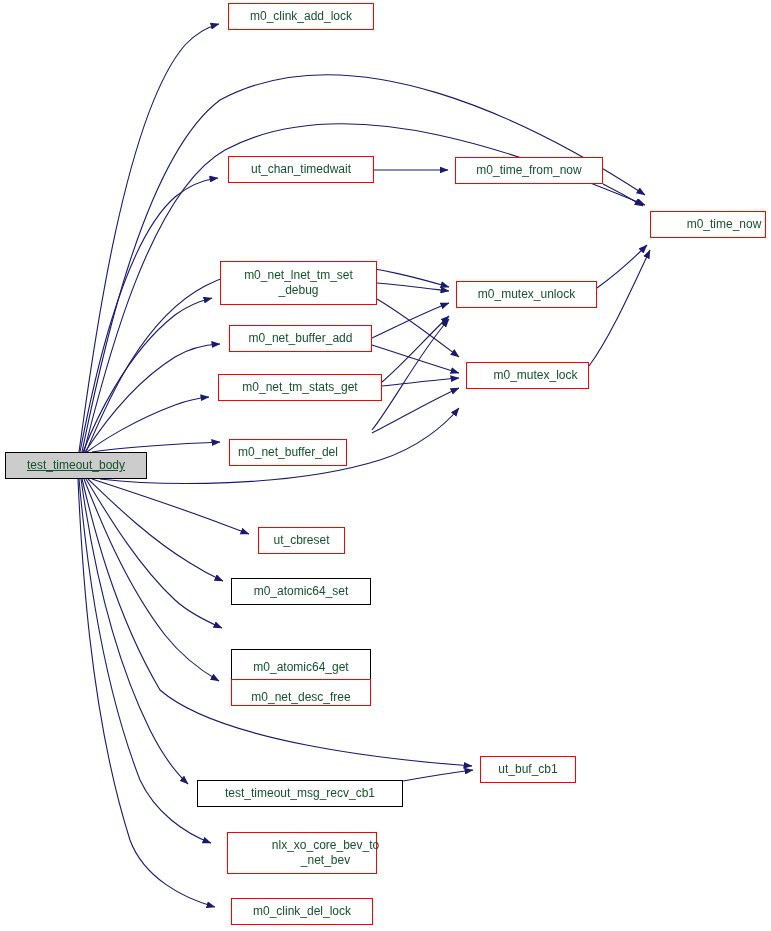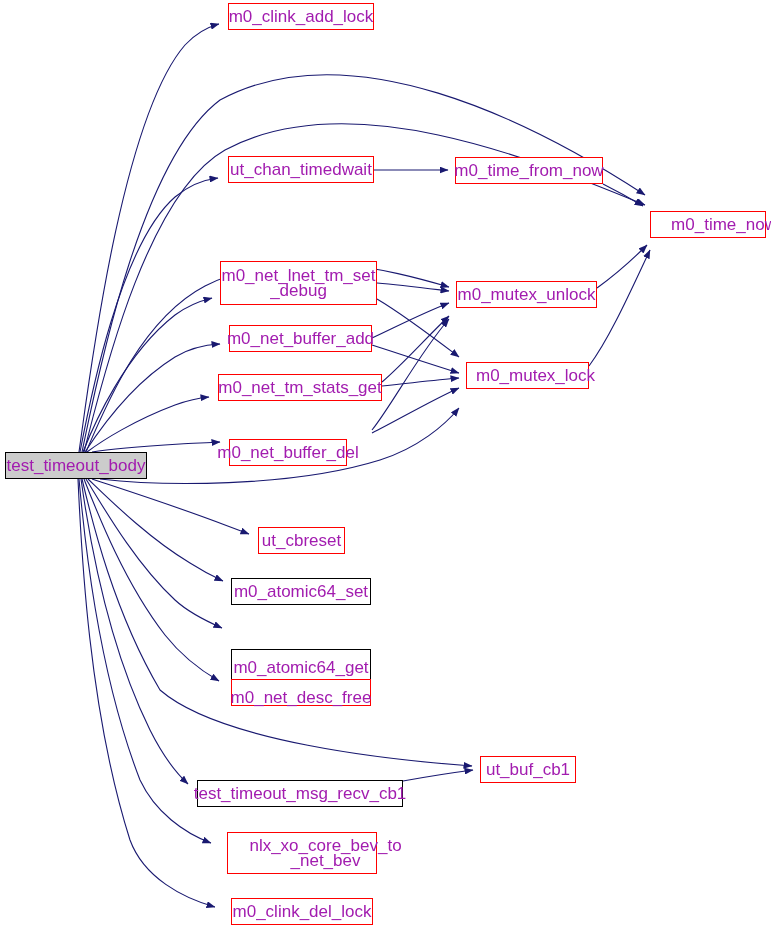--- a/index.html
+++ b/index.html
@@ -25,23 +25,23 @@
     height: 931px;
     pointer-events: none;
   }
   .node {
     position: absolute;
     box-sizing: border-box;
     display: flex;
     align-items: center;
     justify-content: center;
     text-align: center;
-    font-size: 17px;
+    font-size: 12px;
     line-height: 15px;
-    color: #a21caf;
+    color: #14532d;
     background: #ffffff;
     border: 1px solid #ff0000;
     white-space: pre;
     letter-spacing: 0px;
   }
   .node.plain {
     border: 1px solid #000000;
     justify-content: center;
   }
   .node.current {
@@ -90,21 +90,21 @@
         <path d="M382,382 C402,365 425,339 449,316" fill="none" stroke="#191970" stroke-width="1.1" marker-end="url(#arrow)"></path>
         <path d="M382,386 C404,384 433,380 459,378" fill="none" stroke="#191970" stroke-width="1.1" marker-end="url(#arrow)"></path>
         <path d="M372,430 C392,405 420,352 449,319" fill="none" stroke="#191970" stroke-width="1.1" marker-end="url(#arrow)"></path>
         <path d="M372,433 C398,420 432,400 459,388" fill="none" stroke="#191970" stroke-width="1.1" marker-end="url(#arrow)"></path>
         <path d="M597,288 C615,275 630,262 647,245" fill="none" stroke="#191970" stroke-width="1.1" marker-end="url(#arrow)"></path>
         <path d="M589,366 C610,338 632,288 650,250" fill="none" stroke="#191970" stroke-width="1.1" marker-end="url(#arrow)"></path>
         <path d="M403,781 C425,777 450,773 473,770" fill="none" stroke="#191970" stroke-width="1.1" marker-end="url(#arrow)"></path>
       </g>
   </svg>
   <div id="nodes">
-      <div class="node current" style="left: 5px; top: 452px; width: 142px; height: 27px;"><div><span>test_timeout_body</span></div></div>
+      <div class="node current" style="left: 5px; top: 452px; width: 142px; height: 27px; text-decoration: underline;"><div><span>test_timeout_body</span></div></div>
       <div class="node " style="left: 228px; top: 3px; width: 146px; height: 27px;"><div><span>m0_clink_add_lock</span></div></div>
       <div class="node " style="left: 228px; top: 156px; width: 146px; height: 27px;"><div><span>ut_chan_timedwait</span></div></div>
       <div class="node " style="left: 455px; top: 157px; width: 148px; height: 27px;"><div><span>m0_time_from_now</span></div></div>
       <div class="node " style="left: 650px; top: 211px; width: 116px; height: 27px; padding-left: 32px;"><div><span>m0_time_now</span></div></div>
       <div class="node " style="left: 220px; top: 261px; width: 157px; height: 44px;"><div><span>m0_net_lnet_tm_set</span><span>_debug</span></div></div>
       <div class="node " style="left: 456px; top: 281px; width: 141px; height: 27px;"><div><span>m0_mutex_unlock</span></div></div>
       <div class="node " style="left: 229px; top: 325px; width: 143px; height: 27px;"><div><span>m0_net_buffer_add</span></div></div>
       <div class="node " style="left: 466px; top: 362px; width: 123px; height: 27px; padding-left: 16px;"><div><span>m0_mutex_lock</span></div></div>
       <div class="node " style="left: 218px; top: 374px; width: 164px; height: 27px;"><div><span>m0_net_tm_stats_get</span></div></div>
       <div class="node " style="left: 229px; top: 439px; width: 118px; height: 27px;"><div><span>m0_net_buffer_del</span></div></div>

